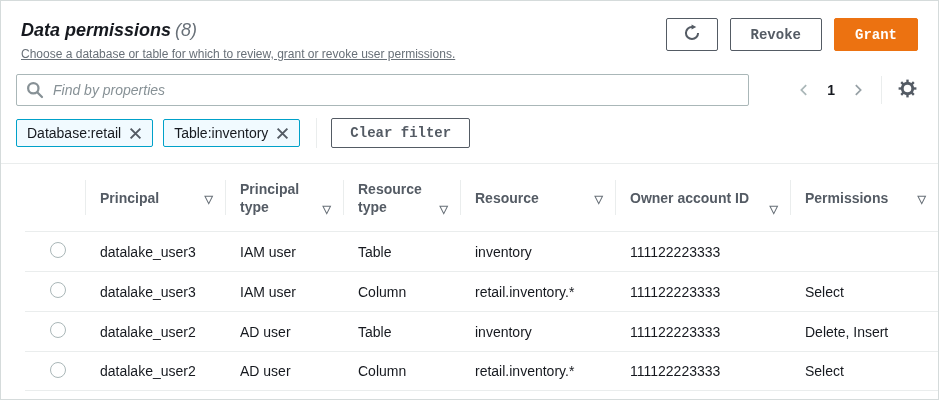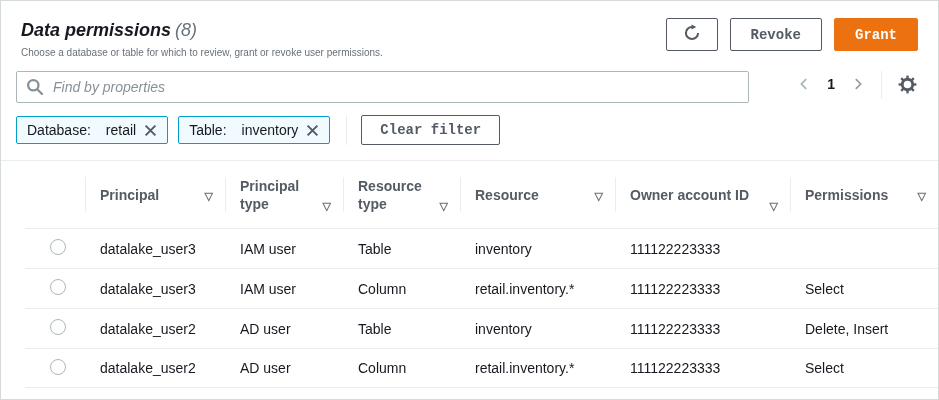--- a/index.html
+++ b/index.html
@@ -15,21 +15,21 @@
 
   
   .header {
     display: flex;
     justify-content: space-between;
     align-items: flex-start;
     padding: 17px 20px 0 20px;
   }
   .title-line { font-size: 18px; font-weight: 700; color: #16191f; line-height: 24px; font-style: italic; }
   .title-count { font-weight: 400; color: #687078; margin-left: 4px; }
-  .subtitle { font-size: 10px; color: #687078; margin-top: 5px; }
+  .subtitle { font-size: 12px; color: #687078; margin-top: 5px; text-decoration: underline; }
 
   .actions { display: flex; gap: 12px; align-items: center; }
   .btn {
     height: 33px;
     border: 1px solid #545b64;
     background: #fff;
     color: #545b64;
     font-family: Liberation Mono, monospace;
     font-size: 14px;
     font-weight: 700;
@@ -39,21 +39,21 @@
     align-items: center;
     justify-content: center;
     cursor: pointer;
   }
   .btn.icon-only { width: 52px; padding: 0; }
   .btn.primary { background: #ec7211; border-color: #ec7211; color: #ffffff; }
 
   
   .search-row {
     display: flex;
-    align-items: flex-start;
+    align-items: center;
     margin: 13px 16px 0 15px;
   }
   .search-box {
     position: relative;
     width: 733px;
     height: 32px;
   }
   .search-box input {
     width: 100%; height: 100%;
     border: 1px solid #aab7b8;
@@ -85,21 +85,21 @@
     display: inline-flex; align-items: center; gap: 7px;
     border: 1px solid #00a1c9;
     background: #f1faff;
     border-radius: 2px;
     height: 28px;
     padding: 0 9px 0 10px;
     font-size: 14px;
     margin-right: 10px;
   }
   .chip .chip-label { font-weight: 400; color: #16191f; }
-  .chip .chip-value { color: #16191f; margin-left: 15px; }
+  .chip .chip-value { color: #16191f; margin-left: 0; }
   .chip-close { background: none; border: none; cursor: pointer; display: inline-flex; padding: 1px; }
   .filter-divider { width: 1px; height: 30px; background: #eaeded; margin: 0 14px 0 6px; }
   .btn.clear { height: 30px; padding: 0 18px; font-size: 14px; }
 
   
   .table { margin-top: 15px; border-top: 1px solid #eaeded; padding-left: 24px; }
   .grid-row {
     display: grid;
     grid-template-columns: 60px 140px 118px 117px 155px 175px 1fr;
     align-items: center;

